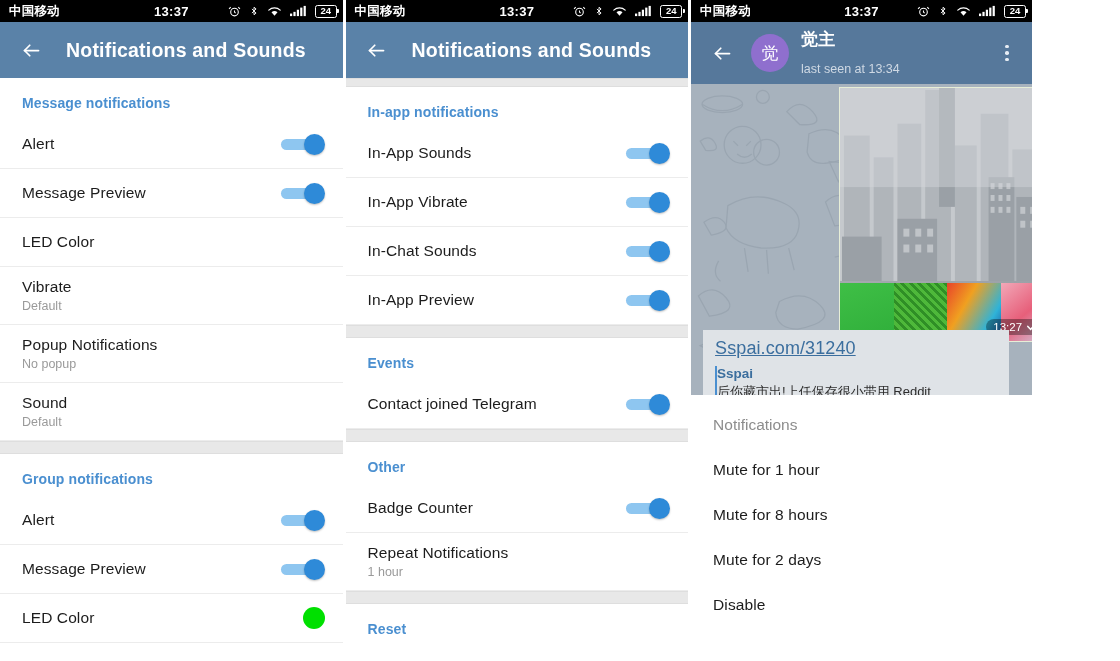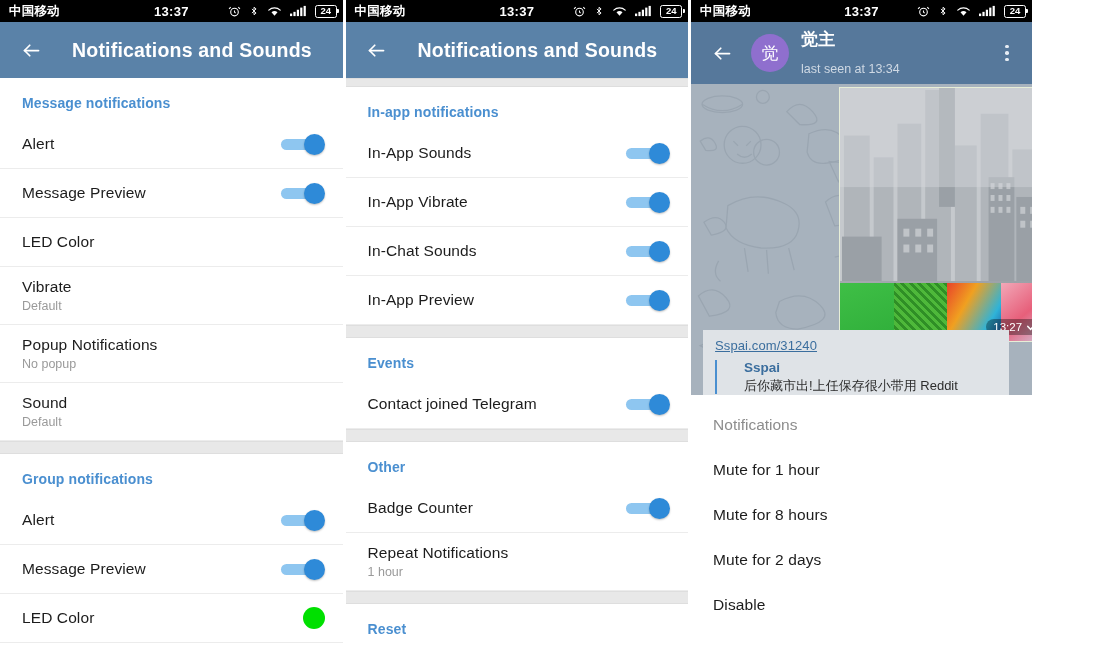--- a/index.html
+++ b/index.html
@@ -45,21 +45,21 @@
   }
 
   
   .toolbar {
     height: 56px; background: #5a82a8;
     display: flex; align-items: center; padding: 0 14px;
     color: #fff;
   }
   .back-arrow { width: 34px; height: 34px; flex: none; display:flex; align-items:center; justify-content:center; }
   .toolbar-title {
-    font-size: 19.5px; font-weight: bold; margin-left: 24px;
+    font-size: 19.5px; font-weight: bold; margin-left: 18px;
     letter-spacing: .2px; white-space: nowrap;
   }
 
   
   .chat-toolbar { height: 62px; background: #56789b; display:flex; align-items:center; padding: 0 12px 0 14px; color:#fff; }
   .avatar {
     width: 38px; height: 38px; border-radius: 50%;
     background: #8f6fce; color: #fff;
     display: flex; align-items: center; justify-content: center;
     font-size: 17px; margin-left: 12px; flex: none;
@@ -126,22 +126,22 @@
   .stamp {
     position: absolute; right: 5px; bottom: 6px;
     background: rgba(0,0,0,.34); border-radius: 10px;
     padding: 2px 7px; color: #fff; font-size: 11.5px;
     display: flex; align-items: center; gap: 5px;
   }
   .link-card {
     position: absolute; left: 12px; top: 246px;
     width: 306px; background: #dfe3e7; padding: 8px 12px 6px 12px;
   }
-  .link-url { color: #3b6e9e; font-size: 13px; text-decoration: underline; letter-spacing: .1px; }
-  .link-body { border-left: 2.5px solid #4a8fd0; padding-left: 27px; margin-top: 7px; }
+  .link-url { color: #3b6e9e; font-size: 18px; text-decoration: underline; letter-spacing: .1px; }
+  .link-body { border-left: 2.5px solid #4a8fd0; padding-left: 0; margin-top: 7px; }
   .link-site { color: #3b6e9e; font-size: 13.5px; font-weight: bold; }
   .link-desc { color: #2d2d2d; font-size: 13px; margin-top: 3px; line-height: 1.25; }
 
   
   .sheet { background: #fff; height: 311px; padding: 0 22px; }
   .sheet-title { color: #8d8d8d; font-size: 15.5px; padding: 21px 0 0 0; }
   .sheet-item { color: #1c1c1c; font-size: 15.5px; padding: 27px 0 0 0; letter-spacing: .1px; }
 </style>
 </head>
 <body>

